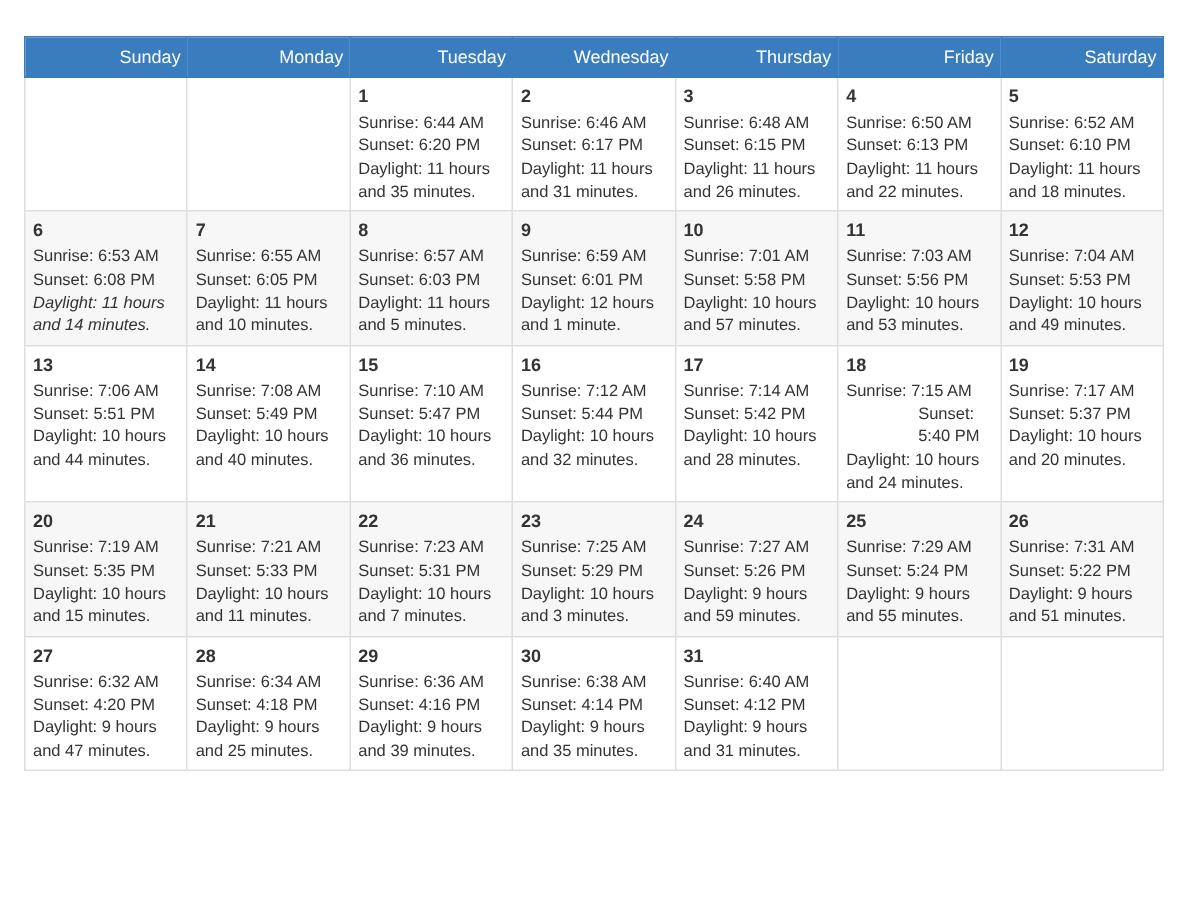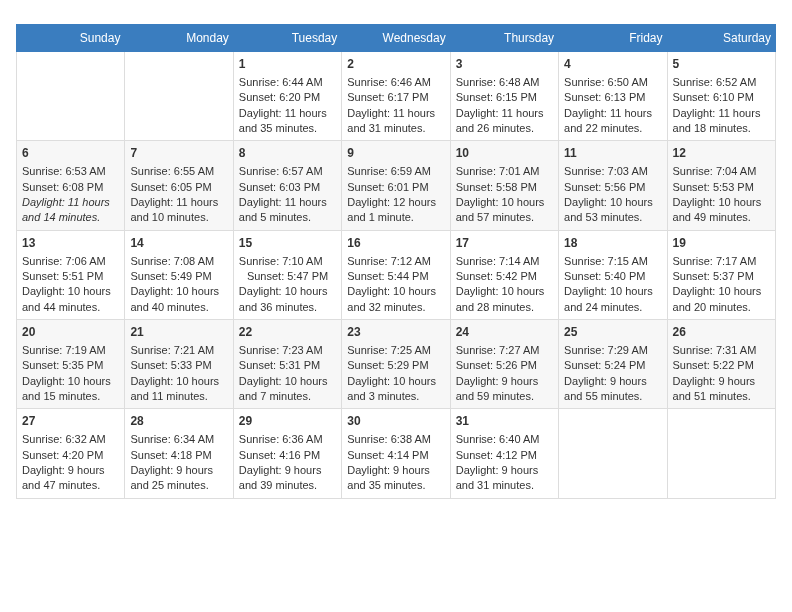--- a/index.html
+++ b/index.html
@@ -194,39 +194,39 @@
         </td>
         <td>
           <span class="day-number">14</span>
           <span style="display: block;">Sunrise: 7:08 AM</span>
           <span style="display: block;">Sunset: 5:49 PM</span>
           <span style="display: block;">Daylight: 10 hours and 40 minutes.</span>
         </td>
         <td>
           <span class="day-number">15</span>
           <span style="display: block;">Sunrise: 7:10 AM</span>
-          <span style="display: block; text-align: center;">Sunset: 5:47 PM</span>
+          <span style="display: block;">Sunset: 5:47 PM</span>
           <span style="display: block;">Daylight: 10 hours and 36 minutes.</span>
         </td>
         <td>
           <span class="day-number">16</span>
           <span style="display: block;">Sunrise: 7:12 AM</span>
           <span style="display: block;">Sunset: 5:44 PM</span>
           <span style="display: block;">Daylight: 10 hours and 32 minutes.</span>
         </td>
         <td>
           <span class="day-number">17</span>
           <span style="display: block;">Sunrise: 7:14 AM</span>
           <span style="display: block;">Sunset: 5:42 PM</span>
           <span style="display: block;">Daylight: 10 hours and 28 minutes.</span>
         </td>
         <td>
           <span class="day-number">18</span>
           <span style="display: block;">Sunrise: 7:15 AM</span>
-          <span style="display: block;">Sunset: 5:40 PM</span>
+          <span style="display: block; margin-left: 48px;">Sunset: 5:40 PM</span>
           <span style="display: block;">Daylight: 10 hours and 24 minutes.</span>
         </td>
         <td>
           <span class="day-number">19</span>
           <span style="display: block;">Sunrise: 7:17 AM</span>
           <span style="display: block;">Sunset: 5:37 PM</span>
           <span style="display: block;">Daylight: 10 hours and 20 minutes.</span>
         </td>
       </tr>
       <tr>

